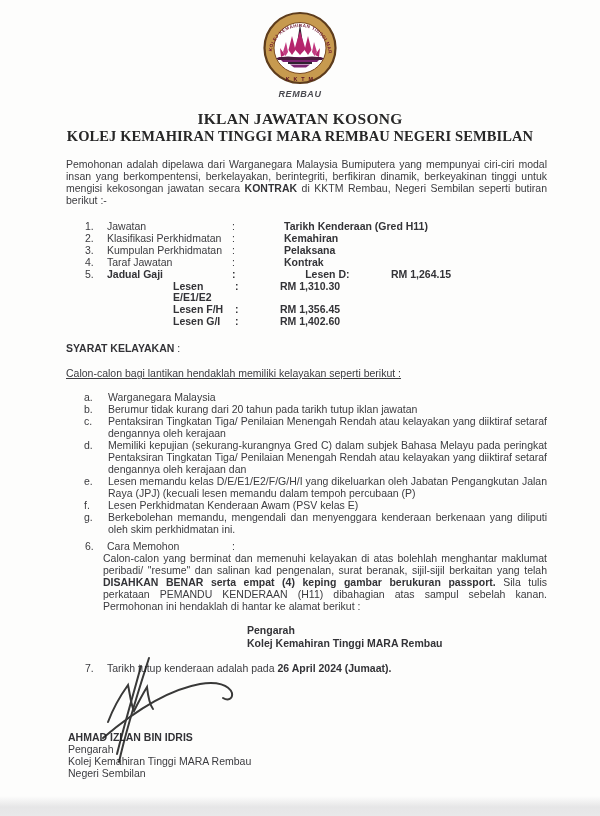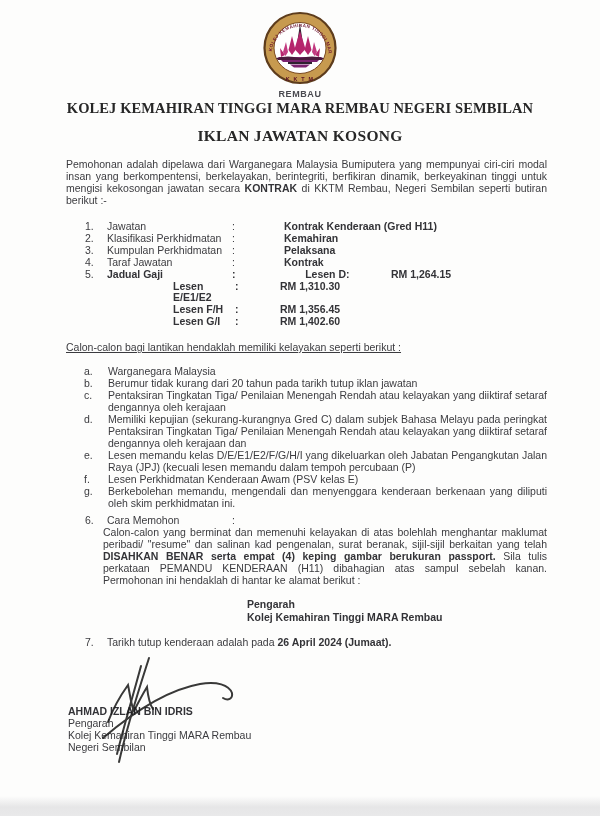--- a/index.html
+++ b/index.html
@@ -12,21 +12,21 @@
     color:#3b3b3f;
     overflow:hidden;
   }
   .bottom-edge{
     position:absolute;left:0;bottom:0;width:600px;height:20px;
     background:linear-gradient(to bottom, rgba(230,230,230,0) 0%, #e6e6e7 55%, #e9e9ea 100%);
   }
   .logo-wrap{padding-top:11px;text-align:center;line-height:0;}
   .logo-caption{
     text-align:center;font-weight:bold;font-size:9px;color:#4a4a50;
-    letter-spacing:0.6px;line-height:10px;margin-top:2px;
+    letter-spacing:0.6px;line-height:10px;margin-top:2px;font-style:italic;
   }
   .title{
     text-align:center;font-family:"Liberation Serif","DejaVu Serif",serif;
     font-weight:bold;color:#272727;white-space:nowrap;
   }
   .title1{font-size:15.5px;line-height:16px;margin-top:12px;letter-spacing:0.3px;}
   .title2{font-size:14.5px;line-height:15px;margin-top:2px;letter-spacing:0.1px;}
   .content{padding:0 53px 0 66px;}
   .intro{margin-top:14px;text-align:justify;line-height:12px;}
   b,.bold{font-weight:bold;color:#333337;}
@@ -81,33 +81,33 @@
       <polygon points="59,37 54,44 58,46" fill="#b5256d"></polygon>
 
       <path d="M 17,46 L 61,46 L 56,51 L 22,51 Z" fill="#7c2470"></path>
       <path d="M 15,47 Q 27,44 39,47 Q 51,44 63,47 L 61,49 L 17,49 Z" fill="#4a1a3c"></path>
       <rect x="27" y="51" width="24" height="2" fill="#2f2330"></rect>
       <path d="M 29,53.5 L 49,53.5 L 45,56.5 L 33,56.5 Z" fill="#7c2470"></path>
     </svg>
     <div class="logo-caption">REMBAU</div>
   </div>
 
+  <div class="title title1">IKLAN JAWATAN KOSONG</div>
   <div class="title title2">KOLEJ KEMAHIRAN TINGGI MARA REMBAU NEGERI SEMBILAN</div>
-  <div class="title title1">IKLAN JAWATAN KOSONG</div>
 
   <div class="content">
 
     <div class="intro"><span>Pemohonan adalah dipelawa dari Warganegara Malaysia Bumiputera yang mempunyai ciri-ciri modal insan yang berkompentensi, berkelayakan, berintegriti, berfikiran dinamik, berkeyakinan tinggi untuk mengisi kekosongan jawatan secara </span><b>KONTRAK</b><span> di KKTM Rembau, Negeri Sembilan seperti butiran berikut :-</span></div>
 
     <div class="details">
       <div class="detail-row">
         <span class="d-no">1.</span>
         <span class="d-label">Jawatan</span>
         <span class="d-colon">:</span>
-        <span class="d-value">Kontrak Kenderaan (Gred H11)</span>
+        <span class="d-value">Tarikh Kenderaan (Gred H11)</span>
       </div>
       <div class="detail-row">
         <span class="d-no">2.</span>
         <span class="d-label">Klasifikasi Perkhidmatan</span>
         <span class="d-colon">:</span>
         <span class="d-value">Kemahiran</span>
       </div>
       <div class="detail-row">
         <span class="d-no">3.</span>
         <span class="d-label">Kumpulan Perkhidmatan</span>
@@ -138,20 +138,21 @@
         <span class="g-colon">:</span>
         <span class="g-val">RM 1,356.45</span>
       </div>
       <div class="gaji-row">
         <span class="g-label">Lesen G/I</span>
         <span class="g-colon">:</span>
         <span class="g-val">RM 1,402.60</span>
       </div>
     </div>
 
+    <div class="req-heading"><span>SYARAT KELAYAKAN</span><span class="colon"> :</span></div>
     <div class="req-intro">Calon-calon bagi lantikan hendaklah memiliki kelayakan seperti berikut :</div>
 
     <div class="req-list">
       <div class="req-row">
         <span class="req-letter">a.</span>
         <span class="req-text">Warganegara Malaysia</span>
       </div>
       <div class="req-row">
         <span class="req-letter">b.</span>
         <span class="req-text">Berumur tidak kurang dari 20 tahun pada tarikh tutup iklan jawatan</span>

